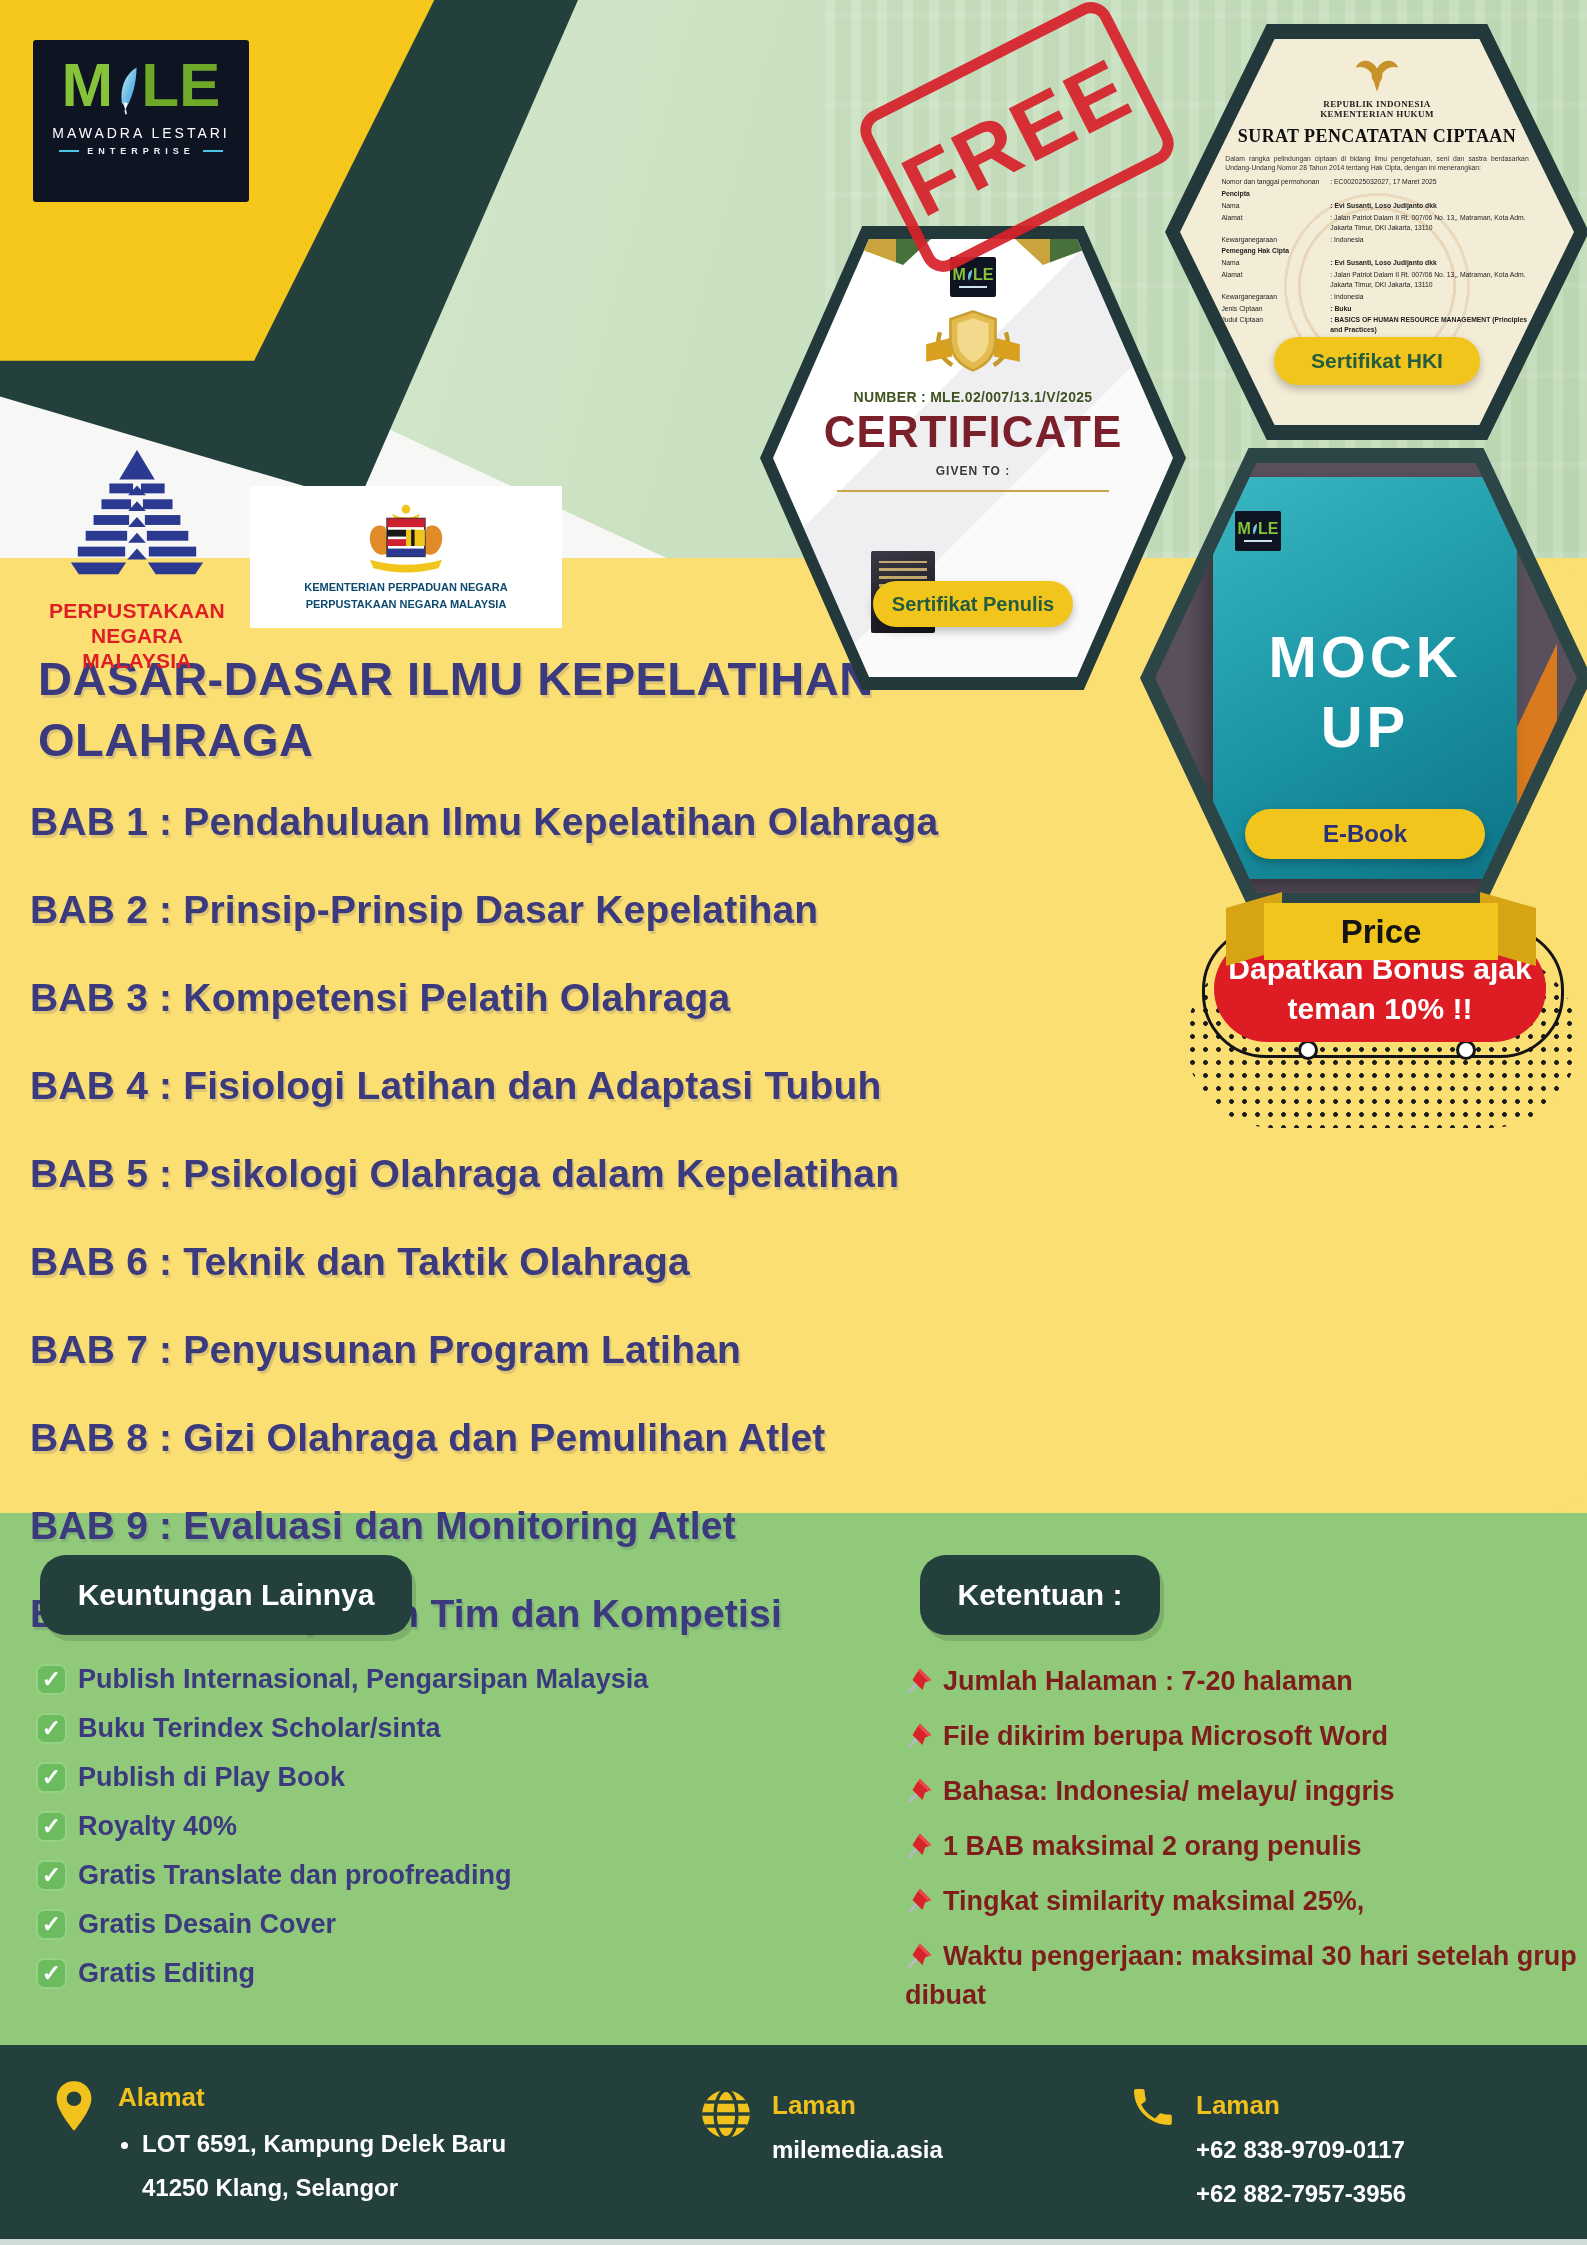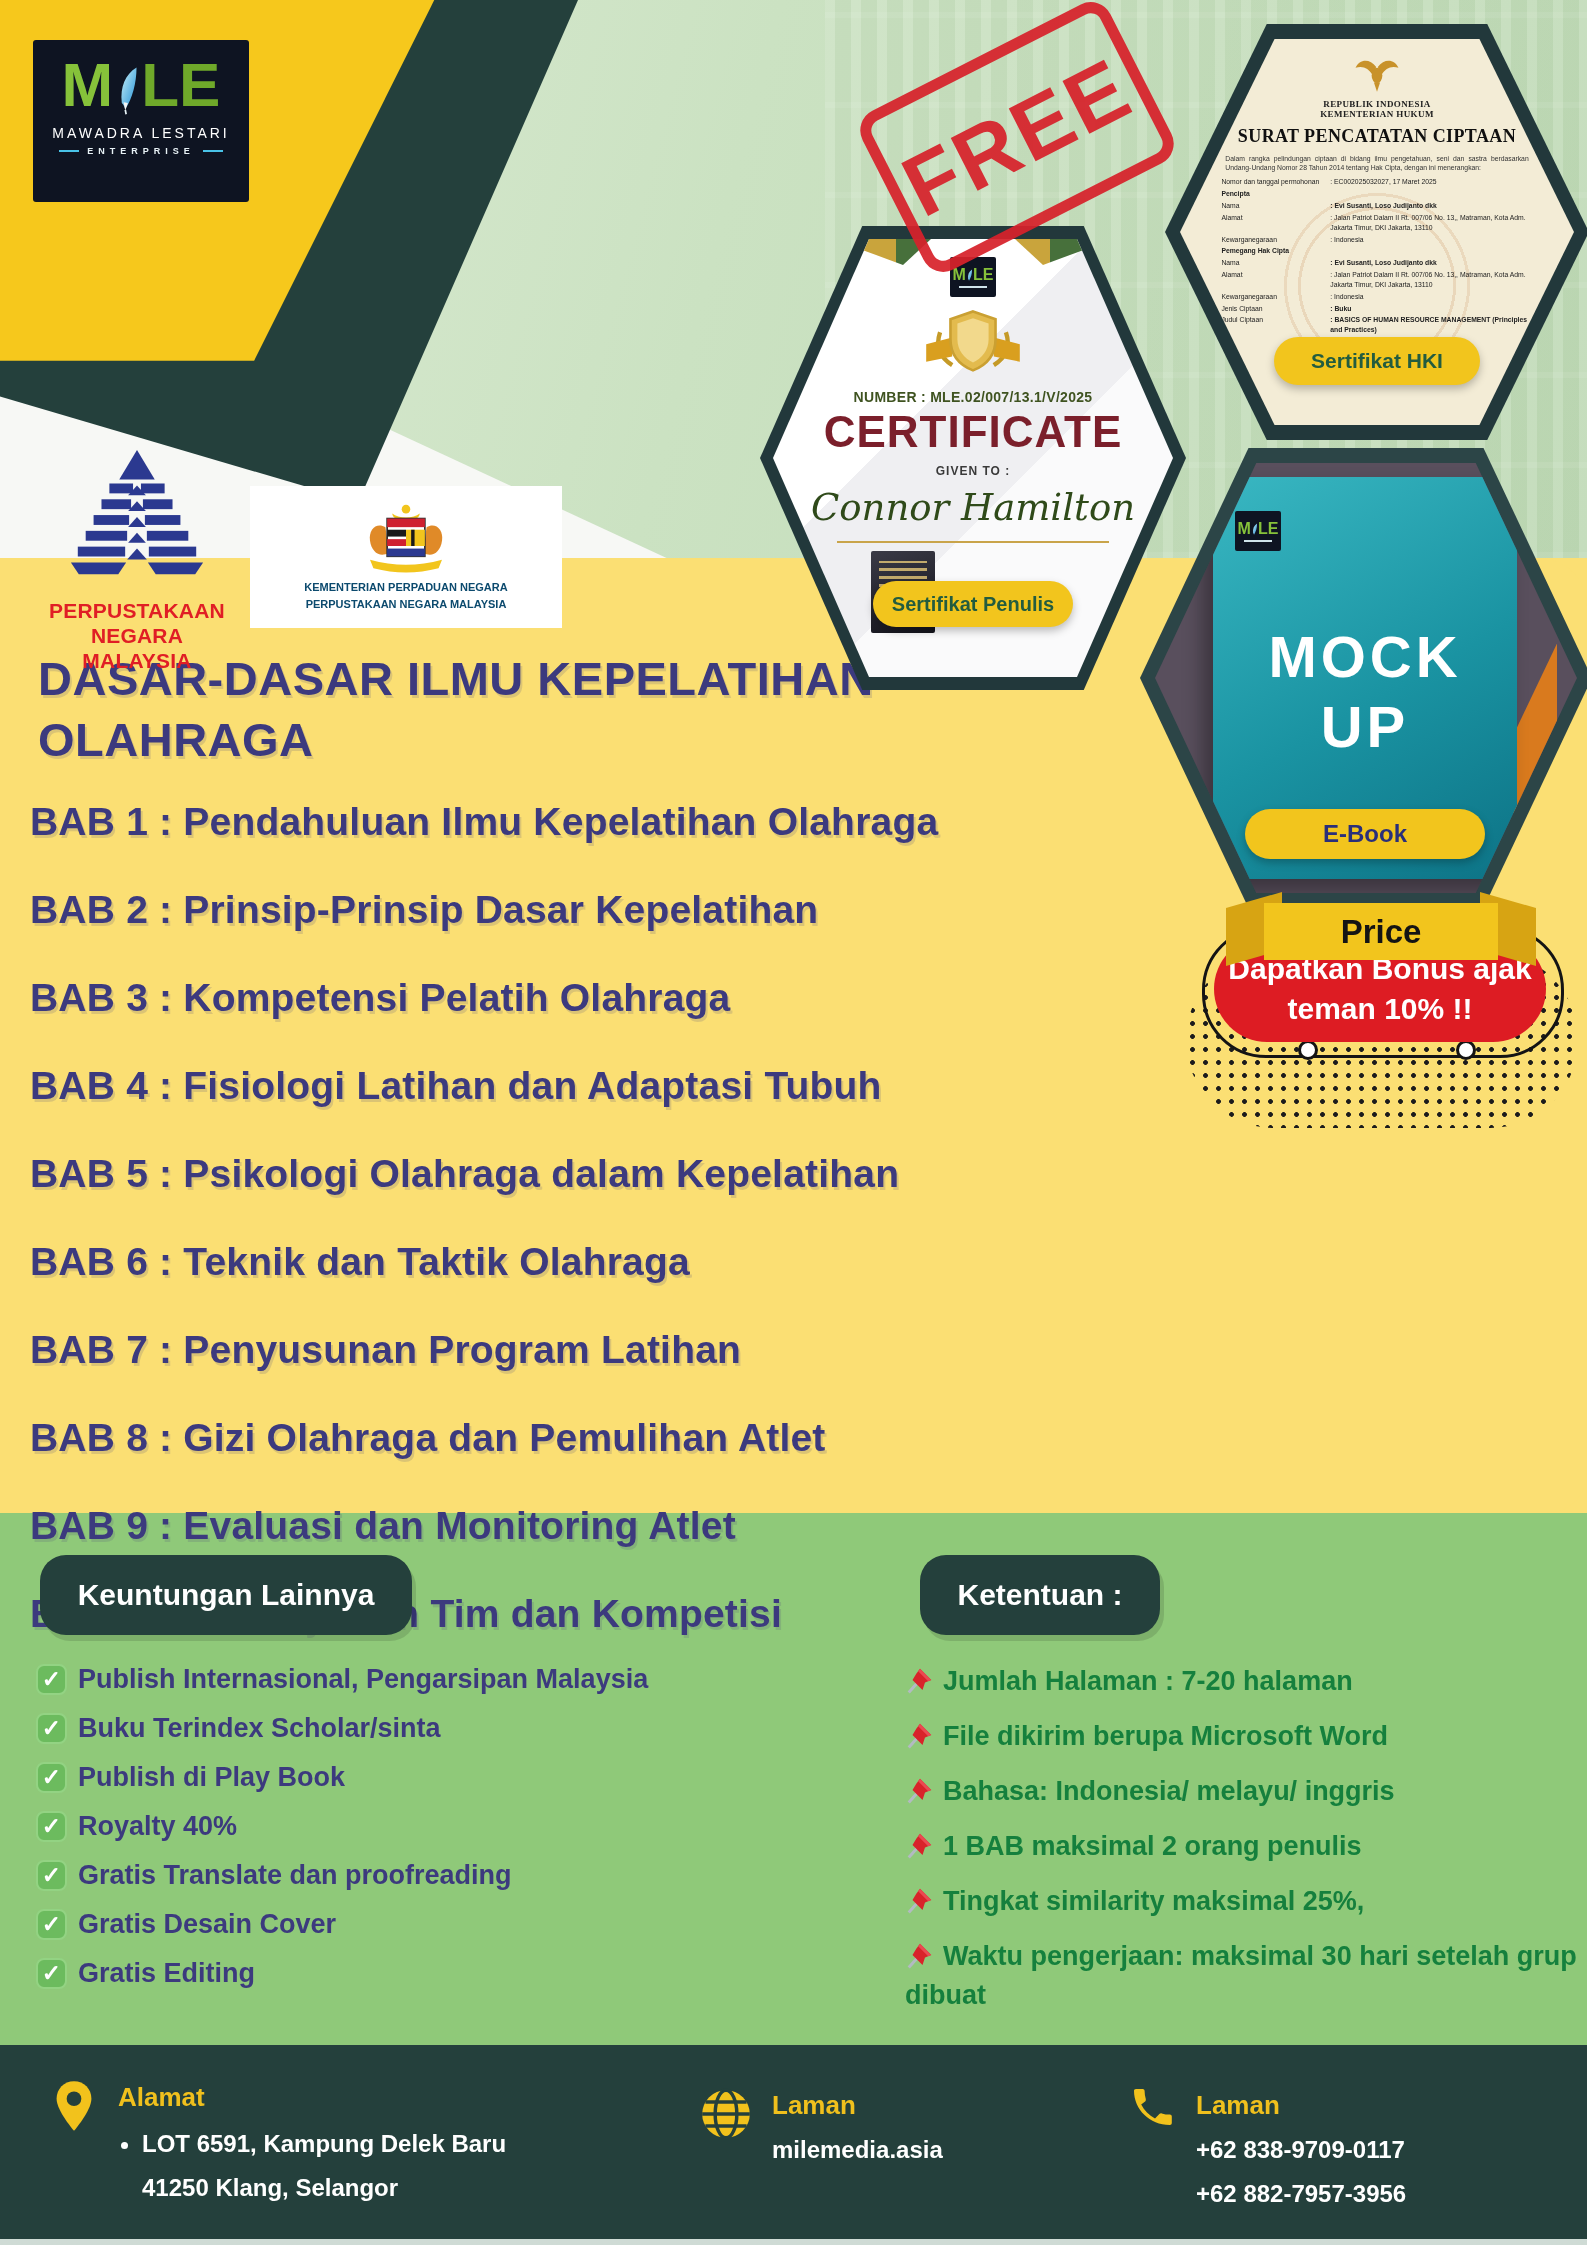--- a/index.html
+++ b/index.html
@@ -136,21 +136,21 @@
   .badge{background:#24403c;border-radius:26px;color:#fff;font-weight:800;
     display:flex;align-items:center;justify-content:center;z-index:2;
     box-shadow:4px 6px 0 rgba(0,0,0,.12);}
   .benefits-badge{left:40px;top:1555px;width:372px;height:80px;font-size:30px;}
   .terms-badge{left:920px;top:1555px;width:240px;height:80px;font-size:30px;}
   .benefits-list{left:36px;top:1664px;display:flex;flex-direction:column;gap:18px;z-index:2;}
   .b-item{display:flex;align-items:center;gap:11px;font-size:27px;font-weight:800;color:#3c3a7e;}
   .check{width:31px;height:31px;flex:none;background:#6cbb5e;border:2px solid #93d383;border-radius:8px;
     color:#fff;font-size:23px;font-weight:900;display:flex;align-items:center;justify-content:center;box-sizing:border-box;}
   .terms-list{left:905px;top:1662px;width:676px;display:flex;flex-direction:column;gap:16px;z-index:2;}
-  .t-item{font-size:27px;font-weight:800;color:#15803d;line-height:39px;}
+  .t-item{font-size:27px;font-weight:800;color:#7f1d1d;line-height:39px;}
   .pin{width:30px;height:30px;vertical-align:-5px;margin-right:8px;}
 
   
   .footer{left:0;top:2045px;width:1587px;height:200px;background:#24403c;}
   .f-label{color:#f0c01d;font-size:26px;font-weight:800;}
   .f-text{color:#fff;font-size:24px;font-weight:700;line-height:44px;}
   .addr-list{margin:0;padding-left:24px;}
   .addr-list li{color:#fff;}
   .bottom-strip{left:0;top:2239px;width:1587px;height:6px;background:#cfdbd5;}
 </style>
@@ -212,21 +212,20 @@
           <path d="M22 36 q-8 24 14 38" stroke="#c59a27" stroke-width="5" fill="none"></path>
           <path d="M98 36 q8 24 -14 38" stroke="#c59a27" stroke-width="5" fill="none"></path>
           <path d="M6 50 L36 42 L36 64 L6 70 Z" fill="#d99f1f"></path>
           <path d="M114 50 L84 42 L84 64 L114 70 Z" fill="#d99f1f"></path>
           <path d="M60 12 L86 21 V44 C86 63 75 74 60 80 C45 74 34 63 34 44 V21 Z" fill="#e3bb4e" stroke="#caa032" stroke-width="3"></path>
           <path d="M60 20 L78 26 V44 C78 57 70 66 60 71 C50 66 42 57 42 44 V26 Z" fill="#f2d98c"></path>
         </svg>
         <div class="cert-number">NUMBER : MLE.02/007/13.1/V/2025</div>
         <div class="cert-title">CERTIFICATE</div>
         <div class="cert-given">GIVEN TO :</div>
-        <div class="cert-recipient">Connor Hamilton</div>
         <div class="cert-divider"></div>
         <div class="cert-book"></div>
         <div class="pill cert-pill">Sertifikat Penulis</div>
       </div>
     </div>
   </div>
 
   <div class="abs hki-hex hexclip">
     <div class="hki-body hexclip">
       <div class="hki-inner">

